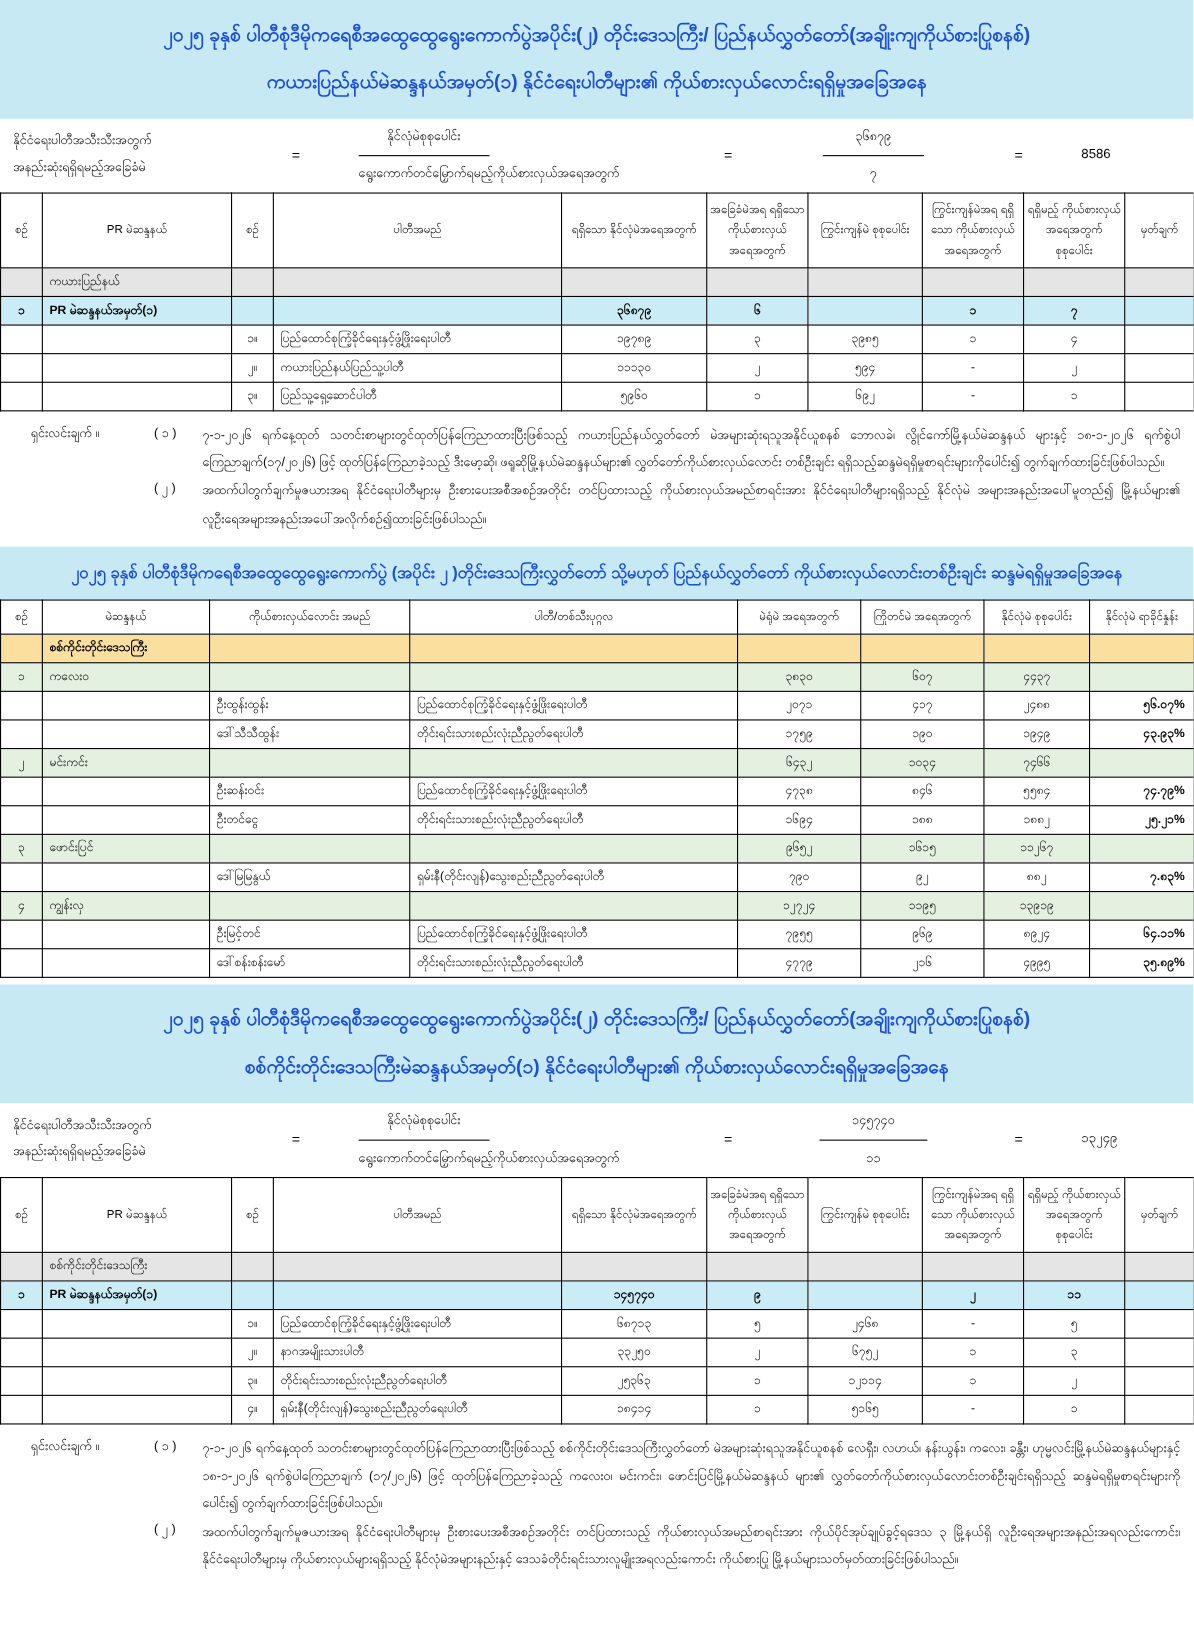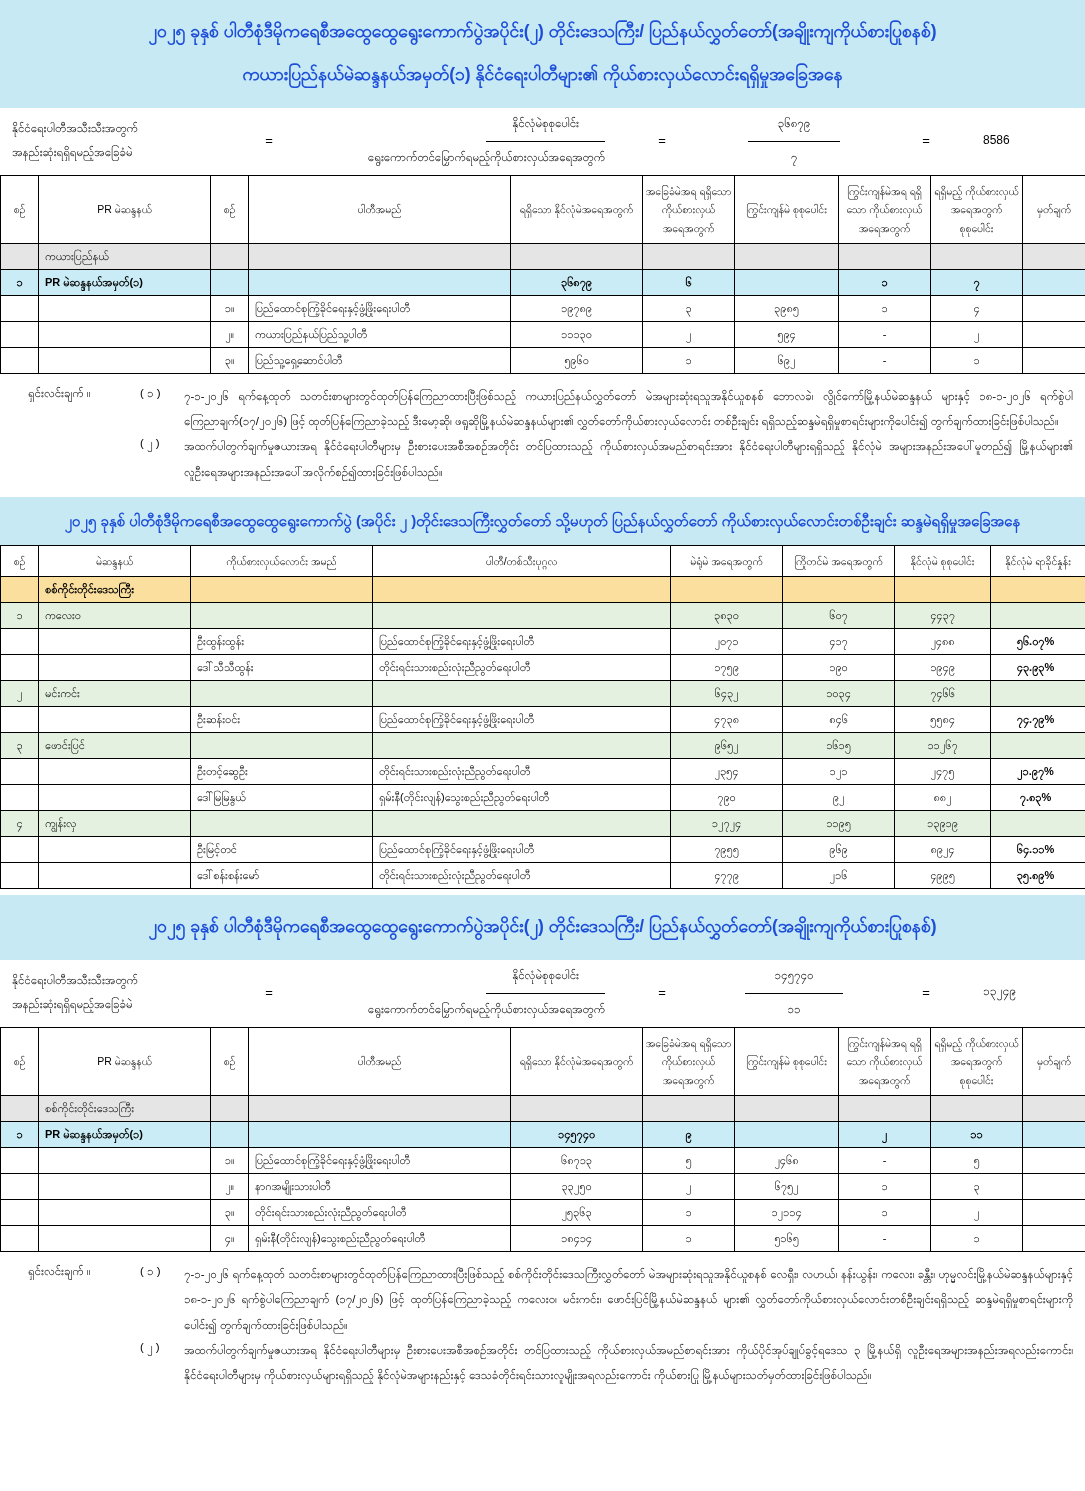--- a/index.html
+++ b/index.html
@@ -11,38 +11,38 @@
   .st-big{padding:10px 14px 12px;}
   .st-big .t-line{font-size:17.5px;line-height:2.45;}
   .st-mid{padding:8px 21px;}
   .st-mid .t-line{font-size:15px;line-height:2.1;}
   .gap6{height:6px;}
 
   
   .formula{display:flex;align-items:center;padding:6px 12px 8px;font-size:11.5px;gap:40px;}
   .f-label{width:200px;line-height:2.1;}
   .f-eq{width:34px;text-align:center;font-size:13px;}
-  .f-main{flex:1;display:flex;flex-direction:column;align-items:flex-end;}
+  .f-main{flex:1;display:flex;flex-direction:column;align-items:flex-start;}
   .f-num{border-bottom:1.4px solid #000;padding:2px 26px 8px;text-align:center;}
   .f-den{padding-top:8px;text-align:center;}
   .f-numfrac{width:150px;display:flex;flex-direction:column;align-items:center;}
   .f-numfrac .f-num{padding:2px 30px 8px;}
   .f-result{width:90px;text-align:left;font-size:12px;}
 
   
   table{border-collapse:collapse;width:1085px;table-layout:fixed;}
   th,td{border:1px solid #000;overflow:hidden;vertical-align:middle;text-align:center;}
   th{font-weight:normal;font-size:10.5px;line-height:1.75;padding:6px 2px;background:#fff;}
   td{font-size:11px;line-height:1.7;padding:2px 3px;height:21px;background:#fff;}
   .row-yellow td{background:#e5e5e5;}
   .row-blue td{background:#c9ecf6;font-weight:bold;}
   .row-green td{background:#e4f1e1;}
   .row-orange td{background:#fbdf9f;font-weight:bold;}
   td.left{text-align:left;padding-left:6px;}
-  td.pct{font-weight:bold;text-align:center;padding-right:8px;}
+  td.pct{font-weight:bold;text-align:right;padding-right:8px;}
 
   
   .notes{display:flex;align-items:flex-start;padding:10px 10px 12px 8px;font-size:11.5px;}
   .notes-label{width:112px;flex:none;padding-top:2px;margin-left:20px;}
   .notes-items{flex:1;}
   .note-item{display:flex;align-items:flex-start;}
   .note-no{width:44px;flex:none;padding-top:2px;}
   .note-text{flex:1;line-height:2.2;text-align:justify;padding-right:2px;}
 </style>
 </head>
@@ -260,39 +260,39 @@
         <tr class="row-white">
           <td></td>
           <td class="left"></td>
           <td class="left">ဦးဆန်းဝင်း</td>
           <td class="left">ပြည်ထောင်စုကြံ့ခိုင်ရေးနှင့်ဖွံ့ဖြိုးရေးပါတီ</td>
           <td>၄၇၃၈</td>
           <td>၈၄၆</td>
           <td>၅၅၈၄</td>
           <td class="pct">၇၄.၇၉%</td>
         </tr>
+        <tr class="row-white">
+          <td></td>
+          <td class="left"></td>
+          <td class="left">ဦးတင်ငွေ</td>
+          <td class="left">တိုင်းရင်းသားစည်းလုံးညီညွတ်ရေးပါတီ</td>
+          <td>၁၆၉၄</td>
+          <td>၁၈၈</td>
+          <td>၁၈၈၂</td>
+          <td class="pct">၂၅.၂၁%</td>
+        </tr>
         <tr class="row-green">
           <td>၃</td>
           <td class="left">ဖောင်းပြင်</td>
           <td class="left"></td>
           <td class="left"></td>
           <td>၉၆၅၂</td>
           <td>၁၆၁၅</td>
           <td>၁၁၂၆၇</td>
           <td></td>
-        </tr>
-        <tr class="row-white">
-          <td></td>
-          <td class="left"></td>
-          <td class="left">ဦးတင့်ဆွေဦး</td>
-          <td class="left">တိုင်းရင်းသားစည်းလုံးညီညွတ်ရေးပါတီ</td>
-          <td>၂၃၅၄</td>
-          <td>၁၂၁</td>
-          <td>၂၄၇၅</td>
-          <td class="pct">၂၁.၉၇%</td>
         </tr>
         <tr class="row-white">
           <td></td>
           <td class="left"></td>
           <td class="left">ဒေါ်မြမြနွယ်</td>
           <td class="left">ရှမ်းနီ(တိုင်းလျန်)သွေးစည်းညီညွတ်ရေးပါတီ</td>
           <td>၇၉၀</td>
           <td>၉၂</td>
           <td>၈၈၂</td>
           <td class="pct">၇.၈၃%</td>
@@ -327,20 +327,21 @@
           <td>၄၉၉၅</td>
           <td class="pct">၃၅.၈၉%</td>
         </tr>
       </tbody>
     </table>
 
   <div class="gap6"></div>
 
   <div class="section-title st-big">
     <div class="t-line">၂၀၂၅ ခုနှစ် ပါတီစုံဒီမိုကရေစီအထွေထွေရွေးကောက်ပွဲအပိုင်း(၂) တိုင်းဒေသကြီး/ ပြည်နယ်လွှတ်တော်(အချိုးကျကိုယ်စားပြုစနစ်)</div>
+    <div class="t-line">စစ်ကိုင်းတိုင်းဒေသကြီးမဲဆန္ဒနယ်အမှတ်(၁) နိုင်ငံရေးပါတီများ၏ ကိုယ်စားလှယ်လောင်းရရှိမှုအခြေအနေ</div>
   </div>
 
   <div class="formula">
     <div class="f-label">
       <div>နိုင်ငံရေးပါတီအသီးသီးအတွက်</div>
       <div>အနည်းဆုံးရရှိရမည့်အခြေခံမဲ</div>
     </div>
     <div class="f-eq">=</div>
     <div class="f-main">
       <div class="f-num">နိုင်လုံမဲစုစုပေါင်း</div>

